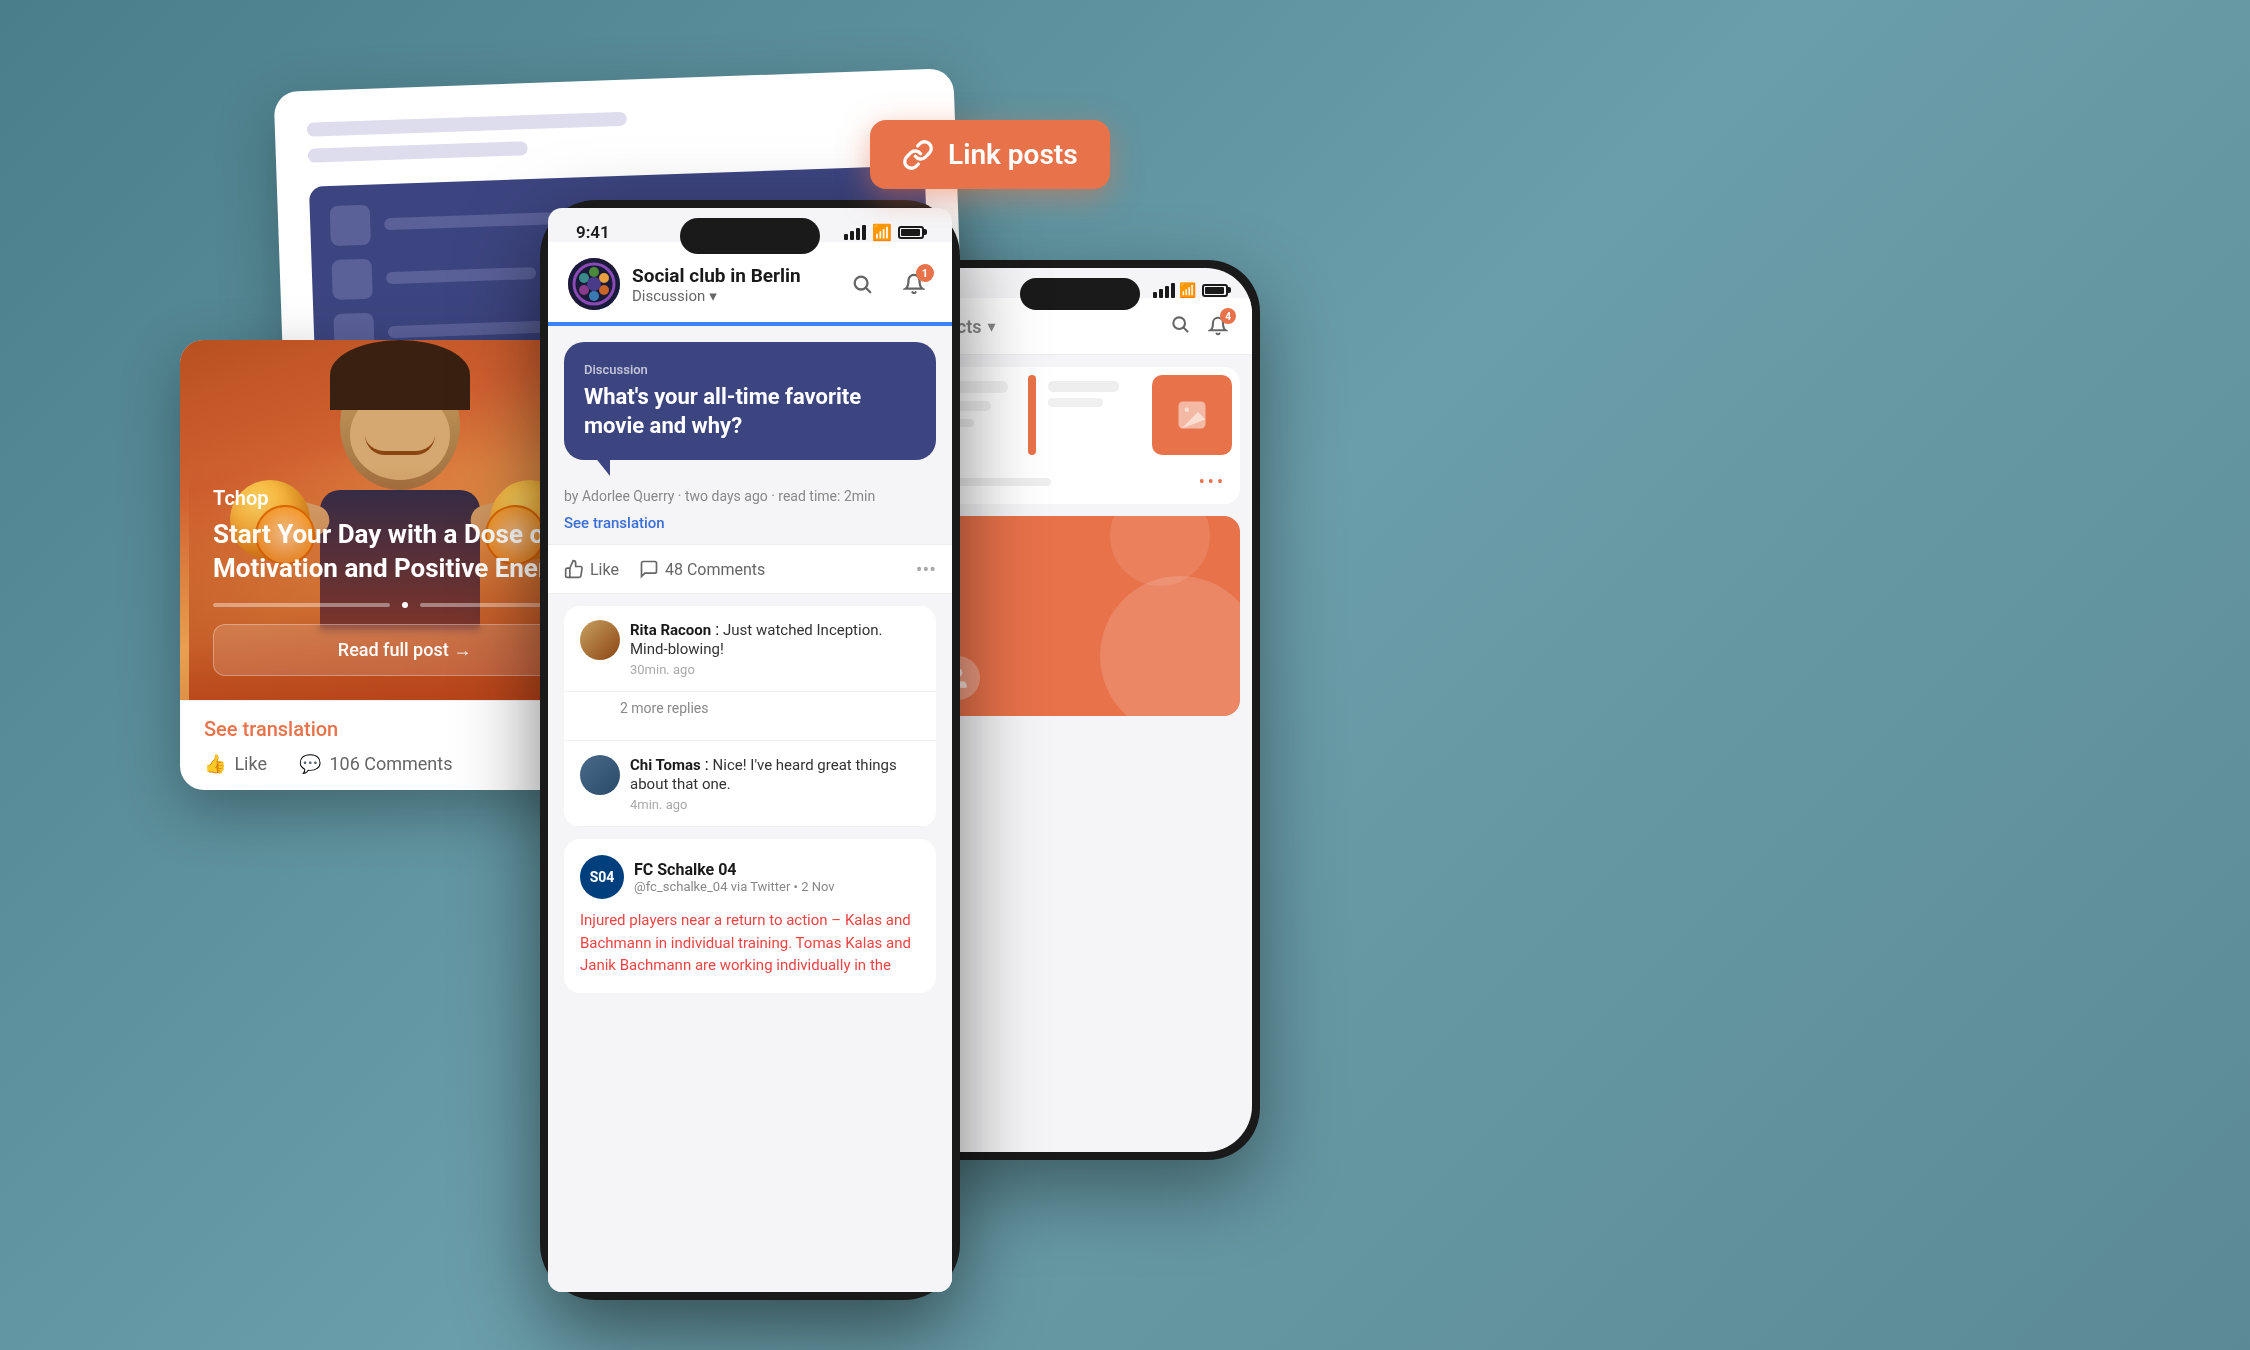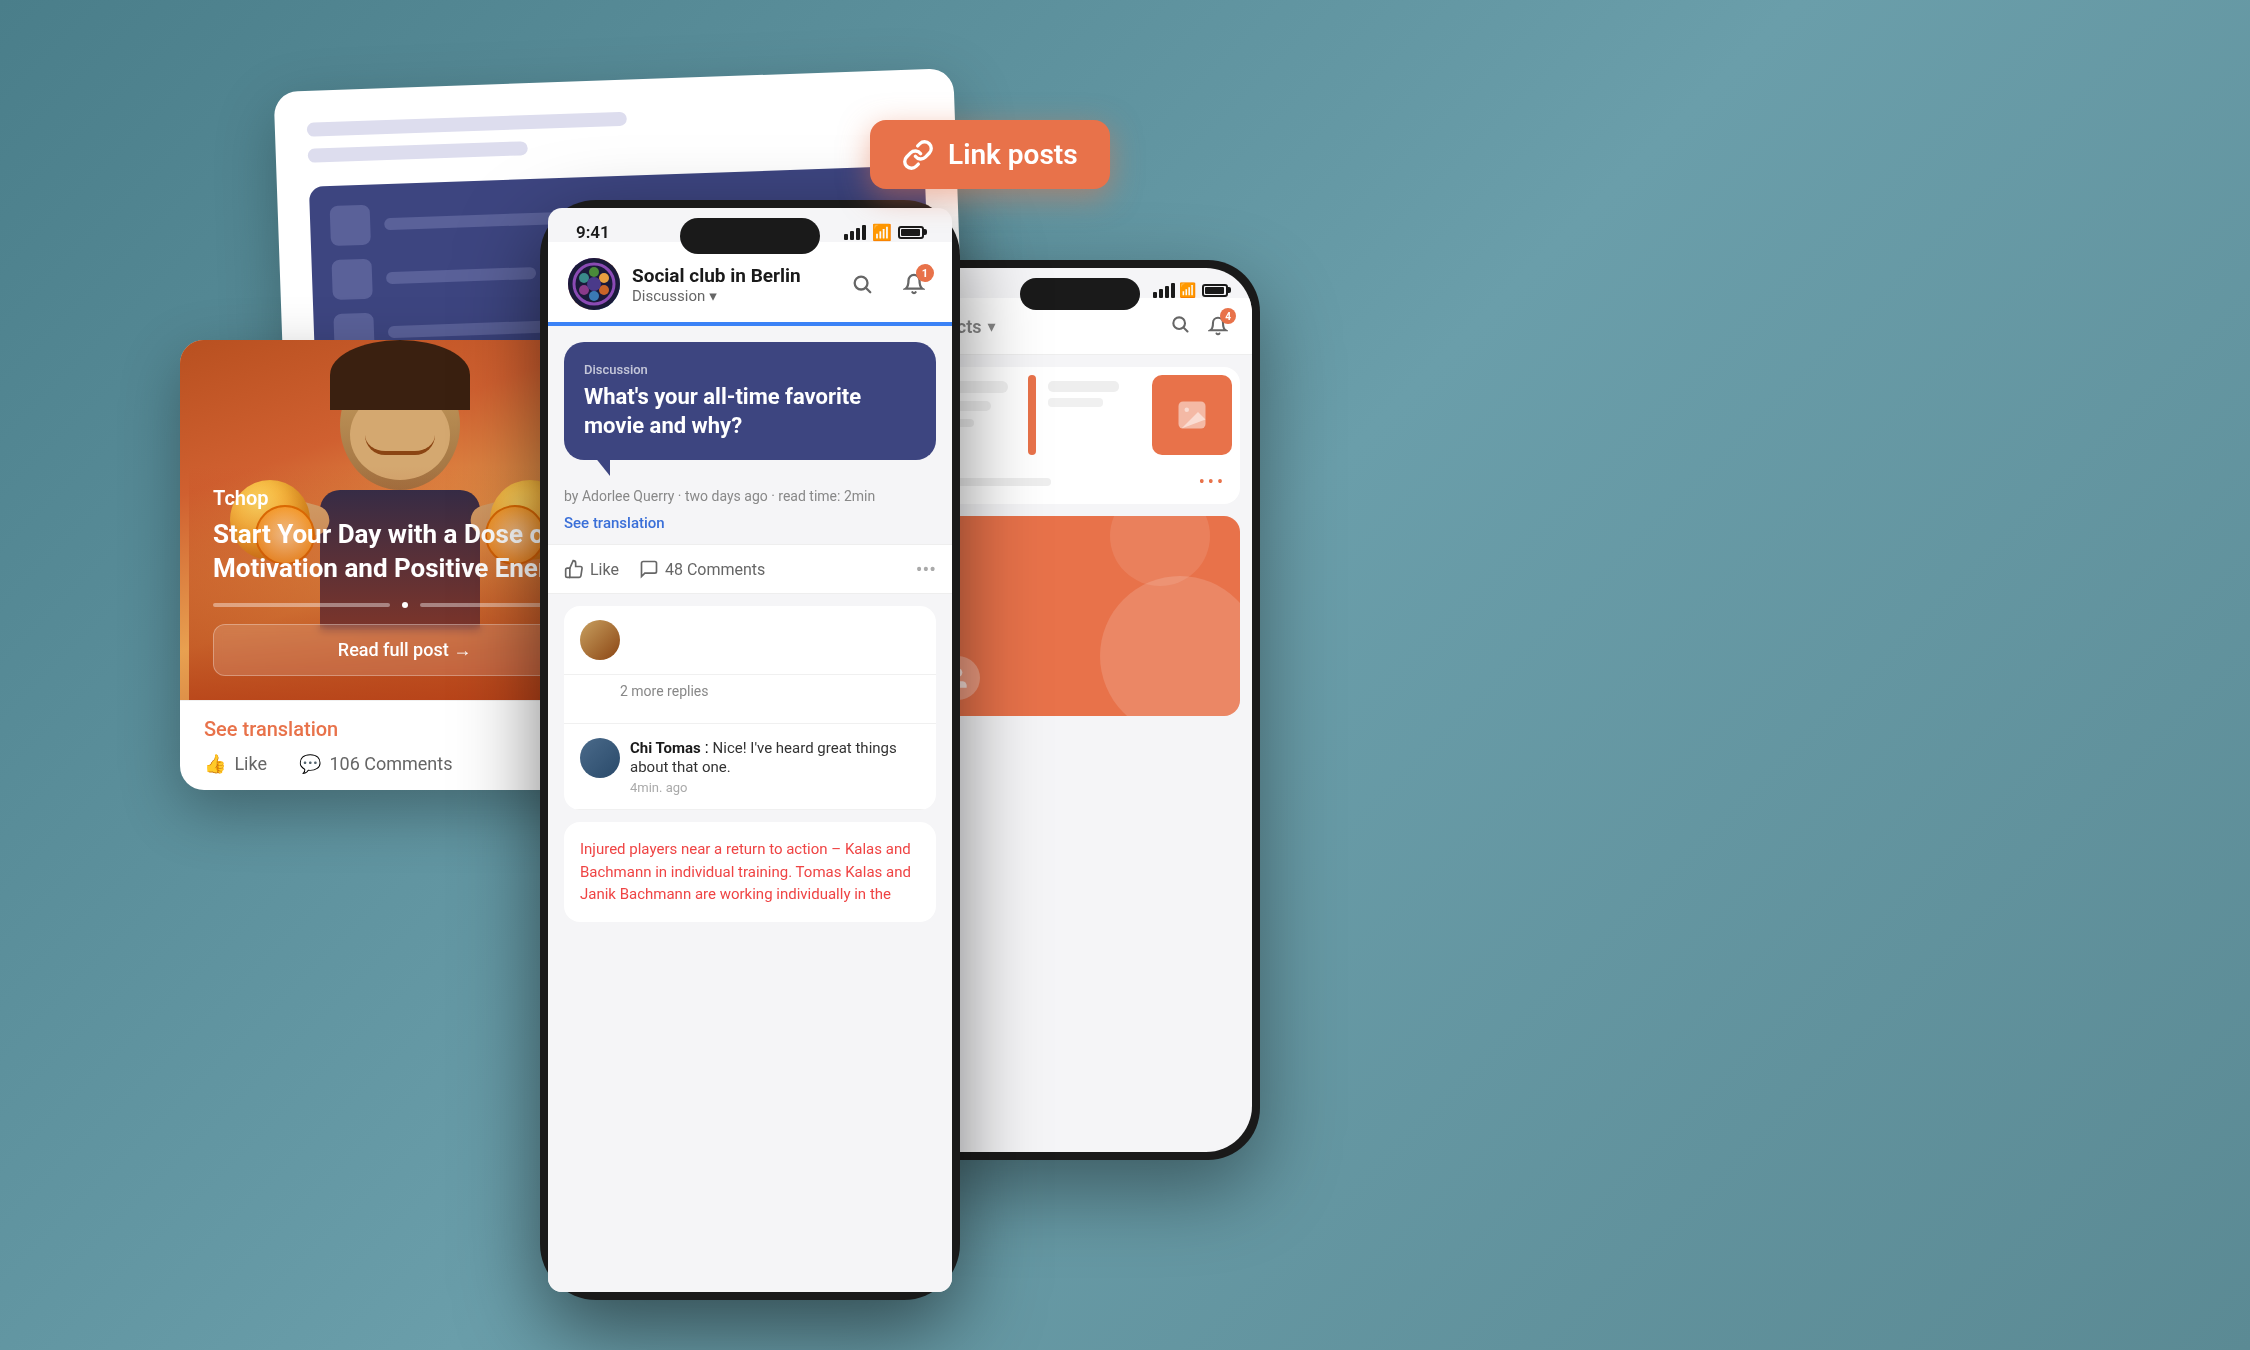--- a/index.html
+++ b/index.html
@@ -688,34 +688,47 @@
               <path d="M21 15a2 2 0 0 1-2 2H7l-4 4V5a2 2 0 0 1 2-2h14a2 2 0 0 1 2 2z"></path>
             </svg>
           <span>48 Comments</span>
         </div>
         <div class="disc-action-more">•••</div>
       </div>
 
       <div class="comment-section">
         <div class="comment-item">
           <div class="comment-avatar comment-avatar-rita"></div>
+          <div class="comment-body">
+            <span class="comment-author">Rita Racoon</span>
+            <span>: </span>
+            <span class="comment-text">Just watched Inception. Mind-blowing!</span>
+            <div class="comment-time">30min. ago</div>
+          </div>
         </div>
         <div class="more-replies">2 more replies</div>
         <div class="comment-item">
           <div class="comment-avatar comment-avatar-chi"></div>
           <div class="comment-body">
             <span class="comment-author">Chi Tomas</span>
             <span>: </span>
             <span class="comment-text">Nice! I've heard great things about that one.</span>
             <div class="comment-time">4min. ago</div>
           </div>
         </div>
       </div>
 
       <div class="post-schalke">
+        <div class="post-schalke-header">
+          <div class="schalke-avatar">S04</div>
+          <div class="schalke-meta">
+            <div class="schalke-name">FC Schalke 04</div>
+            <div class="schalke-handle">@fc_schalke_04 via Twitter • 2 Nov</div>
+          </div>
+        </div>
         <div class="post-schalke-text">Injured players near a return to action – Kalas and Bachmann in individual training. Tomas Kalas and Janik Bachmann are working individually in the</div>
       </div>
     </div>
   </div>
 </div>
 
 <div class="phone-right">
   <div class="phone-right-inner">
     <div class="phone-right-notch"></div>
     <div class="phone-right-status">

